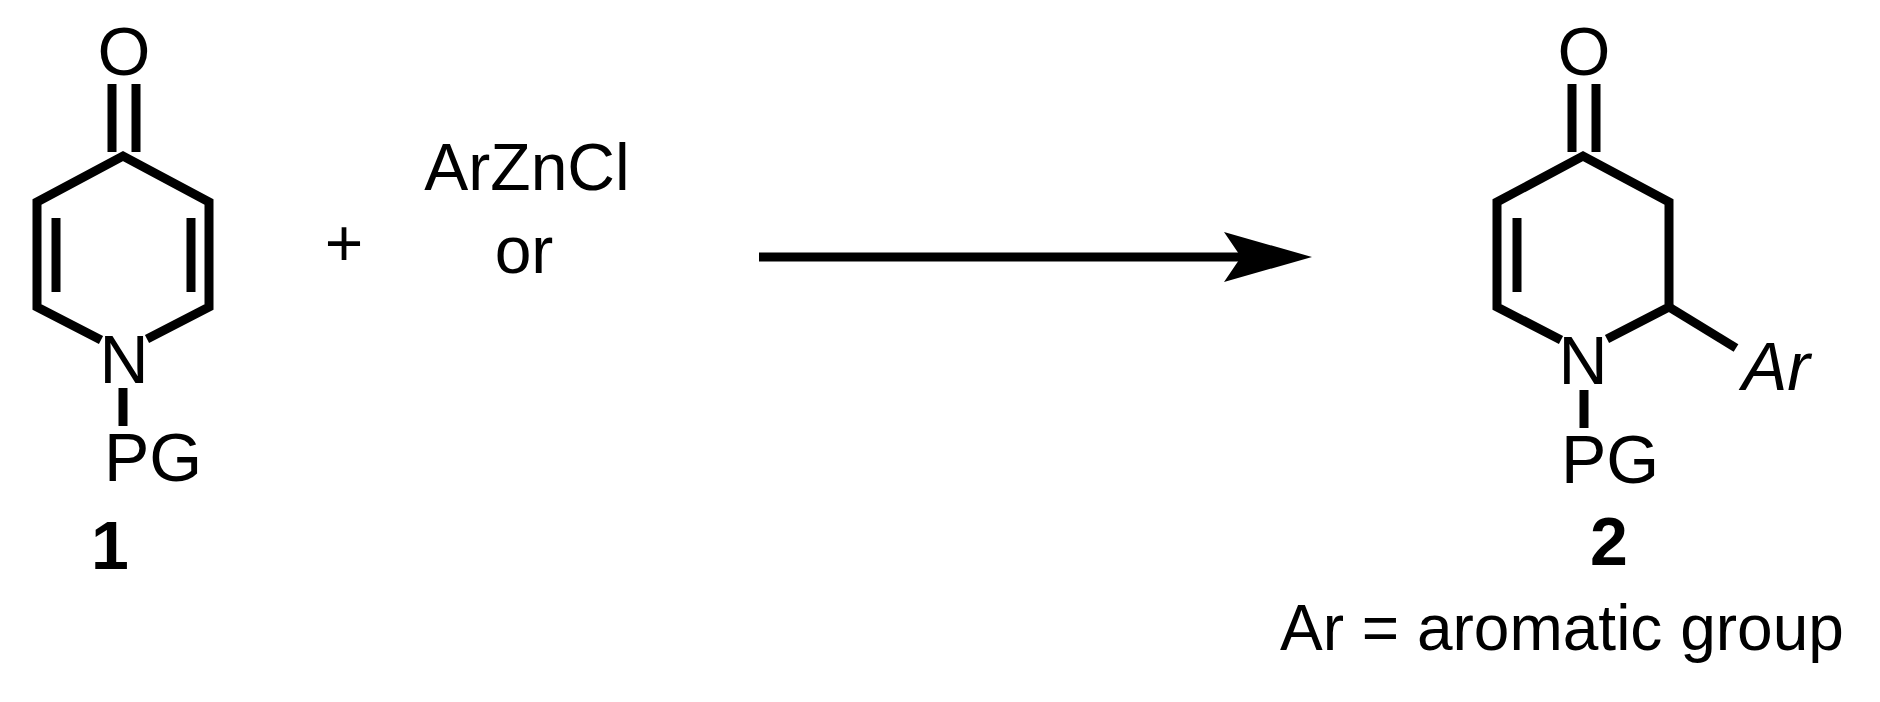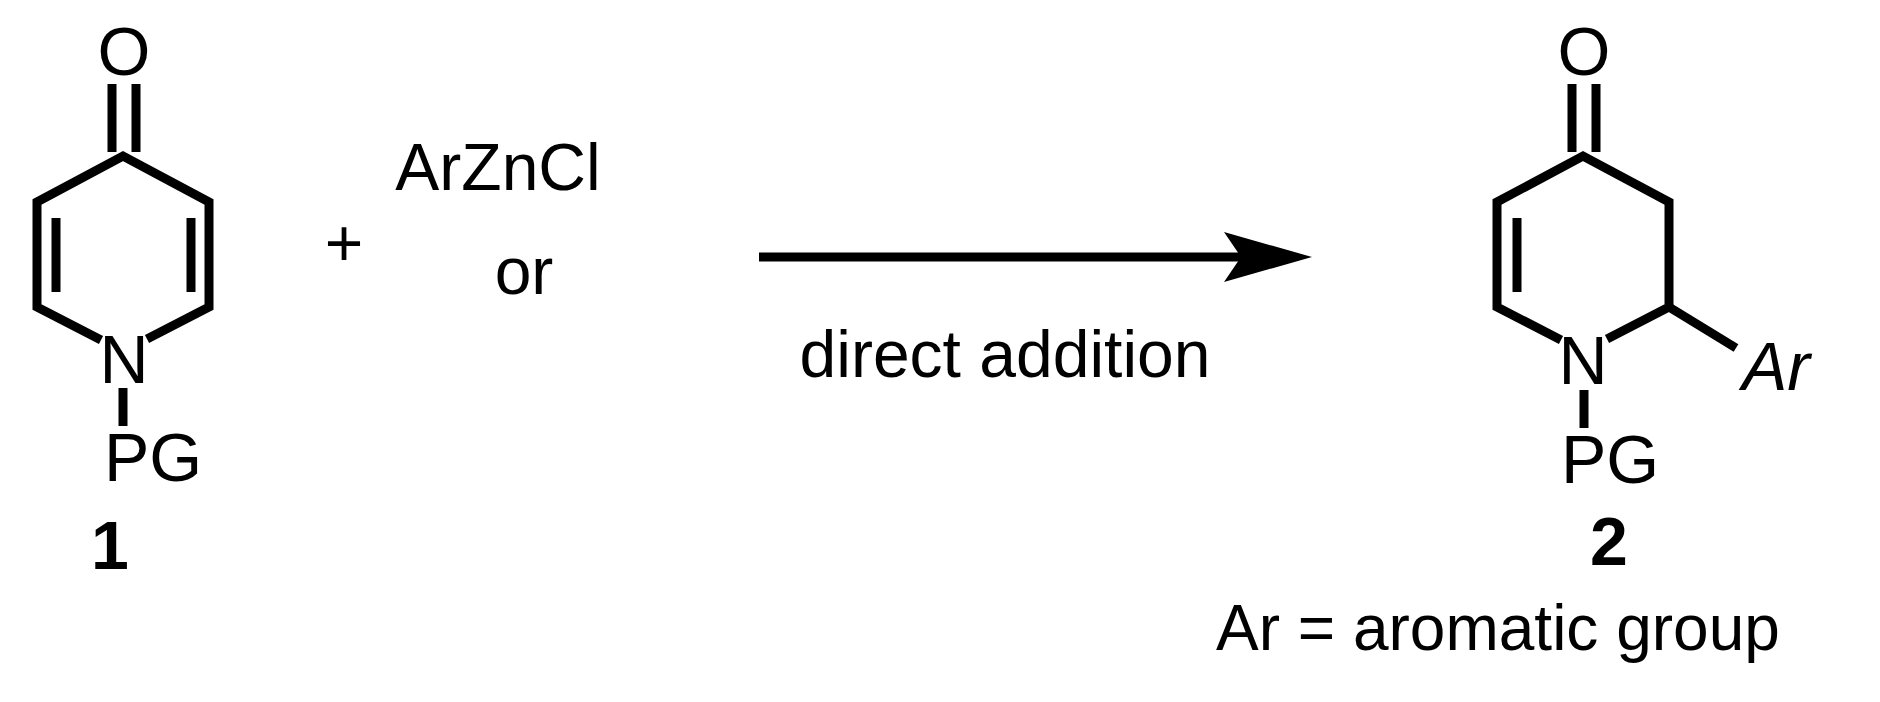--- a/index.html
+++ b/index.html
@@ -59,26 +59,25 @@
     <polygon fill="#000000" stroke="none" points="1312,257 1224,232 1241,257 1224,282"></polygon>
   </svg>
 
   <span class="lbl atom ctr" style="left:124px; top:17px;">O</span>
   <span class="lbl atom ctr" style="left:124px; top:325px;">N</span>
   <span class="lbl atom" style="left:104px; top:423px;">PG</span>
   <span class="lbl num ctr" style="left:110px; top:511px;">1</span>
 
   <span class="lbl ctr" style="left:344px; top:210px;">+</span>
 
-  <span class="lbl ctr" style="left:498px; top:134px;">ArZnCl</span>
-  <span class="lbl ctr" style="left:524px; top:217px;margin-top:21px;">or</span>
+  <span class="lbl ctr" style="left:527px; top:134px;">ArZnCl</span>
+  <span class="lbl ctr" style="left:524px; top:217px;">or</span>
 
-  <span class="lbl ctr" style="left:1005px; top:321px;">direct addition</span>
 
   <span class="lbl atom ctr" style="left:1584px; top:17px;">O</span>
   <span class="lbl atom ctr" style="left:1583px; top:326px;">N</span>
   <span class="lbl atom" style="left:1561px; top:425px;">PG</span>
   <span class="lbl atom" style="left:1742px; top:332px;font-style:italic;">Ar</span>
   <span class="lbl num ctr" style="left:1609px; top:507px;">2</span>
 
-  <span class="lbl foot" style="left:1216px; top:596px;">Ar = aromatic group</span>
+  <span class="lbl foot" style="left:1280px; top:596px;">Ar = aromatic group</span>
 
 </div>
 
 </body></html>

